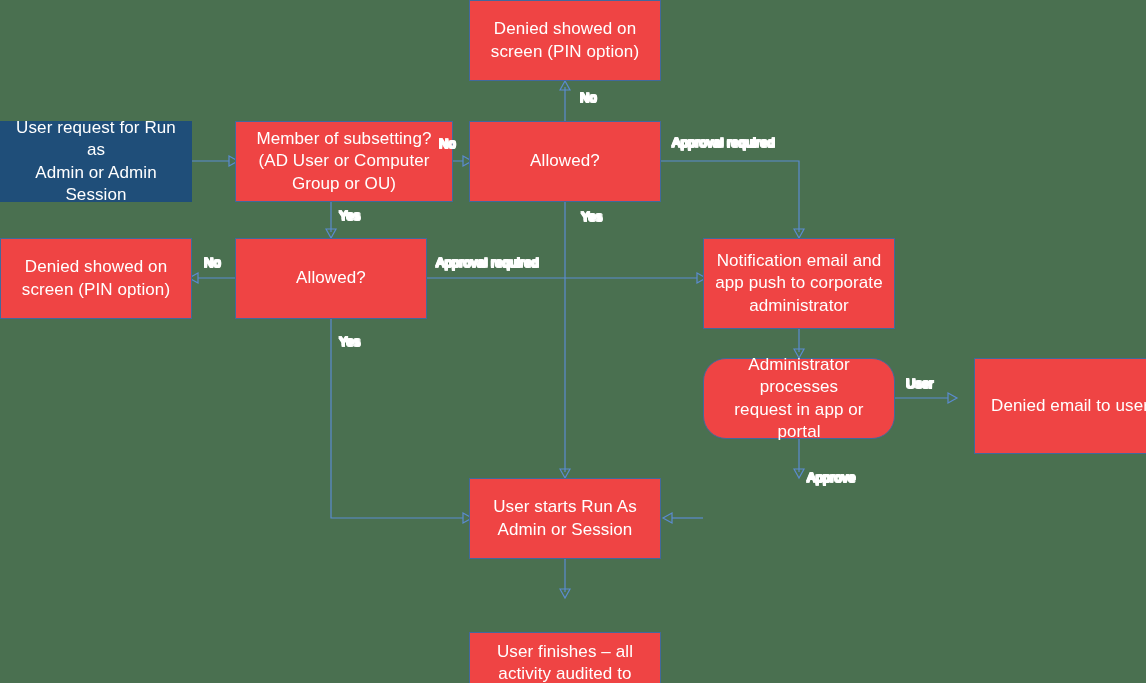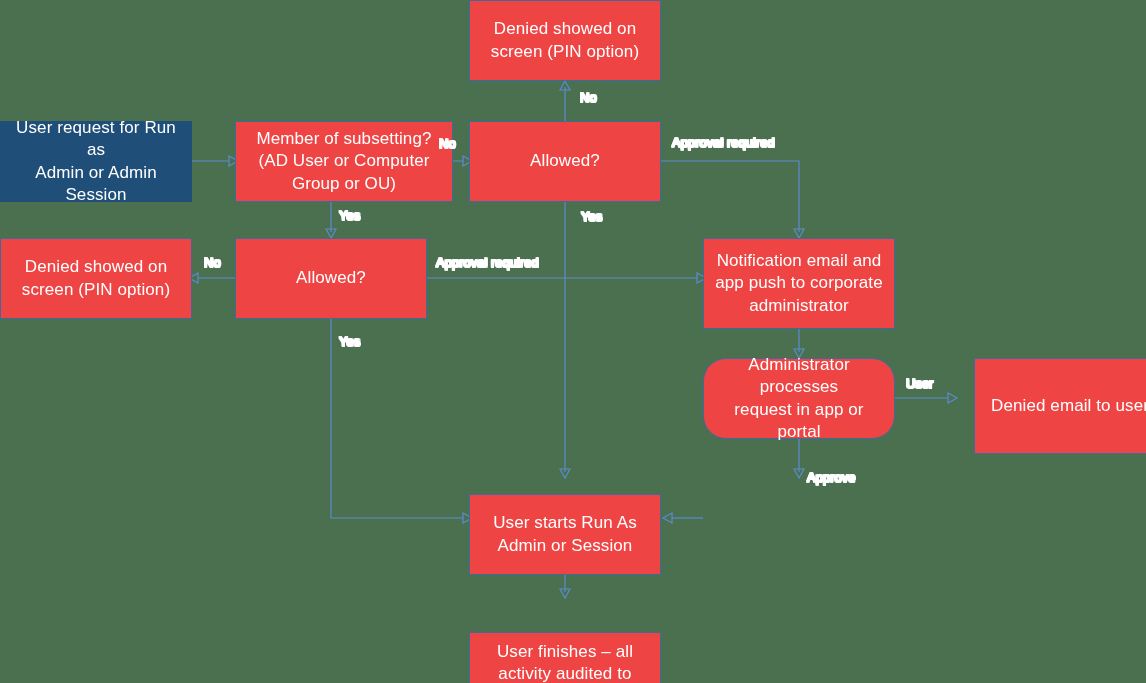--- a/index.html
+++ b/index.html
@@ -154,21 +154,21 @@
 screen (PIN option)</div>
   <div class="node" style="left: 0px; top: 238px; width: 192px; height: 81px;">Denied showed on
 screen (PIN option)</div>
   <div class="node" style="left: 235px; top: 238px; width: 192px; height: 81px;">Allowed?</div>
   <div class="node" style="left: 703px; top: 238px; width: 192px; height: 91px;">Notification email and
 app push to corporate
 administrator</div>
   <div class="node" style="left: 703px; top: 358px; width: 192px; height: 81px; border-radius: 23px;">Administrator processes
 request in app or portal</div>
   <div class="node" style="left: 954px; top: 358px; width: 192px; height: 96px; margin-left: 20px;">Denied email to user</div>
-  <div class="node" style="left: 469px; top: 478px; width: 192px; height: 81px; margin-top: 16px;">User starts Run As
+  <div class="node" style="left: 469px; top: 478px; width: 192px; height: 81px;">User starts Run As
 Admin or Session</div>
   <div class="node" style="left: 469px; top: 632px; width: 192px; height: 85px;">User finishes – all
 activity audited to
 adminbyrequest.com</div>
 
   <div class="edge-label" style="left: 580px; top: 90px;">No</div>
   <div class="edge-label" style="left: 439px; top: 136px;">No</div>
   <div class="edge-label" style="left: 672px; top: 135px;">Approval required</div>
   <div class="edge-label" style="left: 339px; top: 208px;">Yes</div>
   <div class="edge-label" style="left: 581px; top: 209px;">Yes</div>

